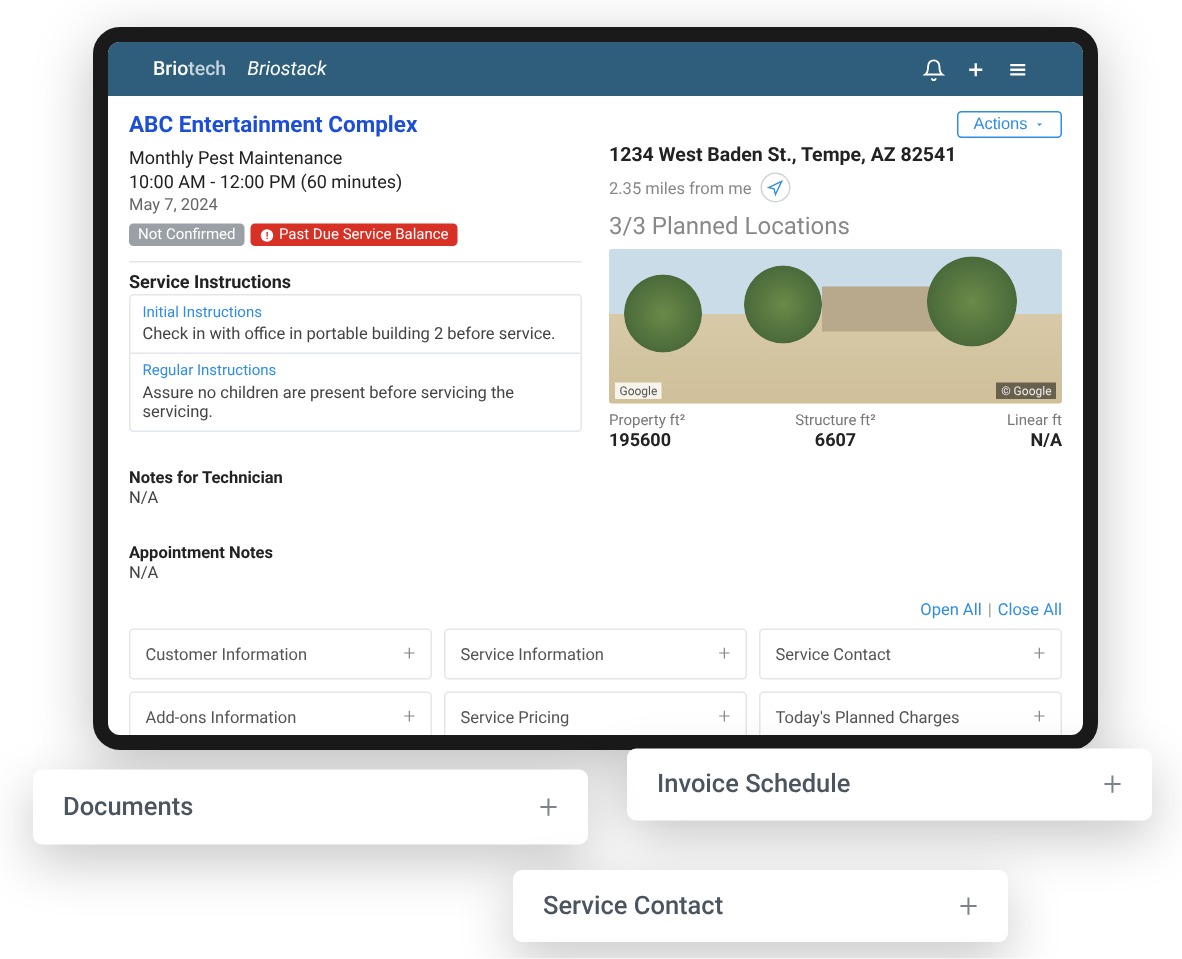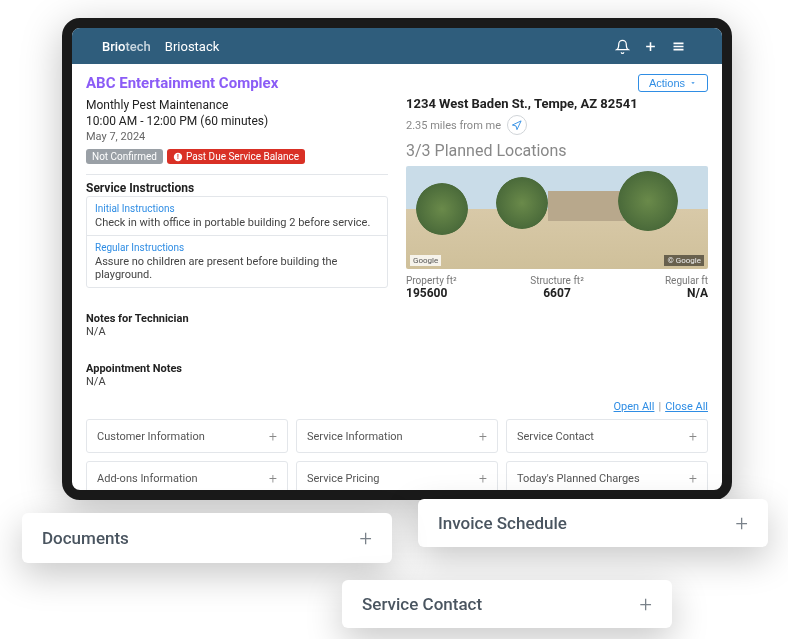--- a/index.html
+++ b/index.html
@@ -3,28 +3,28 @@
 <meta charset="utf-8">
 <style>
 * { box-sizing: border-box; margin: 0; padding: 0; }
 body { font-family: -apple-system, BlinkMacSystemFont, "Segoe UI", Roboto, Helvetica, Arial, sans-serif; background: #fff; width: 788px; height: 639px; position: relative; overflow: hidden; }
 
 .tablet { position: absolute; left: 62px; top: 18px; width: 670px; height: 482px; background: #fff; border-radius: 18px; border: 10px solid #1a1a1a; overflow: hidden; box-shadow: 0 10px 40px rgba(0,0,0,0.25); }
 
 .topbar { background: #2F5D7C; height: 36px; display: flex; align-items: center; padding: 0 30px; color: #fff; }
 .brand { font-size: 13px; font-weight: 500; }
 .brand .sub { color: #c8d6df; }
-.brand2 { margin-left: 14px; font-size: 13px; }
+.brand2 { margin-left: 14px; font-size: 13px; font-style: italic; }
 .topbar-spacer { flex: 1; }
 .topbar-icon { width: 28px; height: 28px; display: flex; align-items: center; justify-content: center; cursor: pointer; }
 .topbar-icon svg { stroke: #fff; }
 
 .content { padding: 10px 14px 14px; display: flex; flex-direction: column; height: calc(100% - 36px); overflow: hidden; }
 .header-row { display: flex; justify-content: space-between; align-items: flex-start; }
-.header-row h1 { font-size: 15px; font-weight: 700; color: #8b5cf6; text-align: right; }
+.header-row h1 { font-size: 15px; font-weight: 700; color: #1d4ed8; text-align: right; }
 .actions-btn { border: 1px solid #2F8DE4; color: #2F8DE4; background: #fff; border-radius: 3px; padding: 2px 10px; font-size: 11px; display: flex; align-items: center; gap: 4px; cursor: pointer; }
 
 .cols { display: flex; gap: 18px; margin-top: 4px; }
 .left-col { flex: 1; min-width: 0; }
 .right-col { flex: 1; min-width: 0; }
 
 .svc-line { font-size: 12px; color: #222; margin-top: 2px; }
 .svc-date { font-size: 11px; color: #666; margin-top: 2px; }
 
 .badges { margin-top: 6px; display: flex; gap: 4px; }
@@ -61,21 +61,21 @@
 .google-badge2 { position: absolute; right: 4px; bottom: 3px; font-size: 8px; background: rgba(0,0,0,0.5); padding: 1px 3px; color: #eee; }
 
 .metrics { display: flex; margin-top: 6px; }
 .metric { flex: 1; }
 .metric:nth-child(2){ text-align: center; }
 .metric:nth-child(3){ text-align: right; }
 .metric-label { font-size: 10px; color: #777; }
 .metric-val { font-size: 12px; font-weight: 700; color: #222; }
 
 .openclose { text-align: right; font-size: 11px; margin-top: 12px; }
-.openclose a { color: #2F8DE4; text-decoration: underline; cursor: pointer; margin-top: 29px; }
+.openclose a { color: #2F8DE4; cursor: pointer; margin-top: 29px; }
 .openclose .sep { color: #999; margin: 0 4px; }
 
 .panels { display: grid; grid-template-columns: repeat(3, 1fr); gap: 8px; margin-top: 6px; }
 .panel { border: 1px solid #e3e6ea; border-radius: 3px; padding: 8px 10px; font-size: 11px; color: #555; display: flex; align-items: center; justify-content: space-between; cursor: pointer; background: #fff; }
 .panel .plus { color: #888; font-size: 14px; font-weight: 300; }
 
 
 .float-card { position: absolute; background: #fff; box-shadow: 0 12px 36px rgba(0,0,0,0.22); border-radius: 6px; padding: 16px 20px; display: flex; align-items: center; justify-content: space-between; }
 .float-card .title { font-size: 17px; color: #4a5560; font-weight: 500; }
 .float-card .plus { color: #7a828a; font-size: 22px; font-weight: 300; }
@@ -140,21 +140,21 @@
         </div>
 
         <div class="section-title">Service Instructions</div>
         <div class="instruction-box">
           <div class="inst-row">
             <div class="inst-label">Initial Instructions</div>
             <div class="inst-text">Check in with office in portable building 2 before service.</div>
           </div>
           <div class="inst-row">
             <div class="inst-label">Regular Instructions</div>
-            <div class="inst-text">Assure no children are present before building the playground.</div>
+            <div class="inst-text">Assure no children are present before servicing the servicing.</div>
           </div>
         </div>
 
         <div class="notes-label">Notes for Technician</div>
         <div class="notes-val">N/A</div>
         <div class="notes-label">Appointment Notes</div>
         <div class="notes-val">N/A</div>
       </div>
 
       <div class="right-col">
@@ -181,21 +181,21 @@
         <div class="metrics">
           <div class="metric">
             <div class="metric-label">Property ft²</div>
             <div class="metric-val">195600</div>
           </div>
           <div class="metric">
             <div class="metric-label">Structure ft²</div>
             <div class="metric-val">6607</div>
           </div>
           <div class="metric">
-            <div class="metric-label">Regular ft</div>
+            <div class="metric-label">Linear ft</div>
             <div class="metric-val">N/A</div>
           </div>
         </div>
       </div>
     </div>
 
     <div class="openclose">
       <a>Open All</a><span class="sep">|</span><a>Close All</a>
     </div>
 

